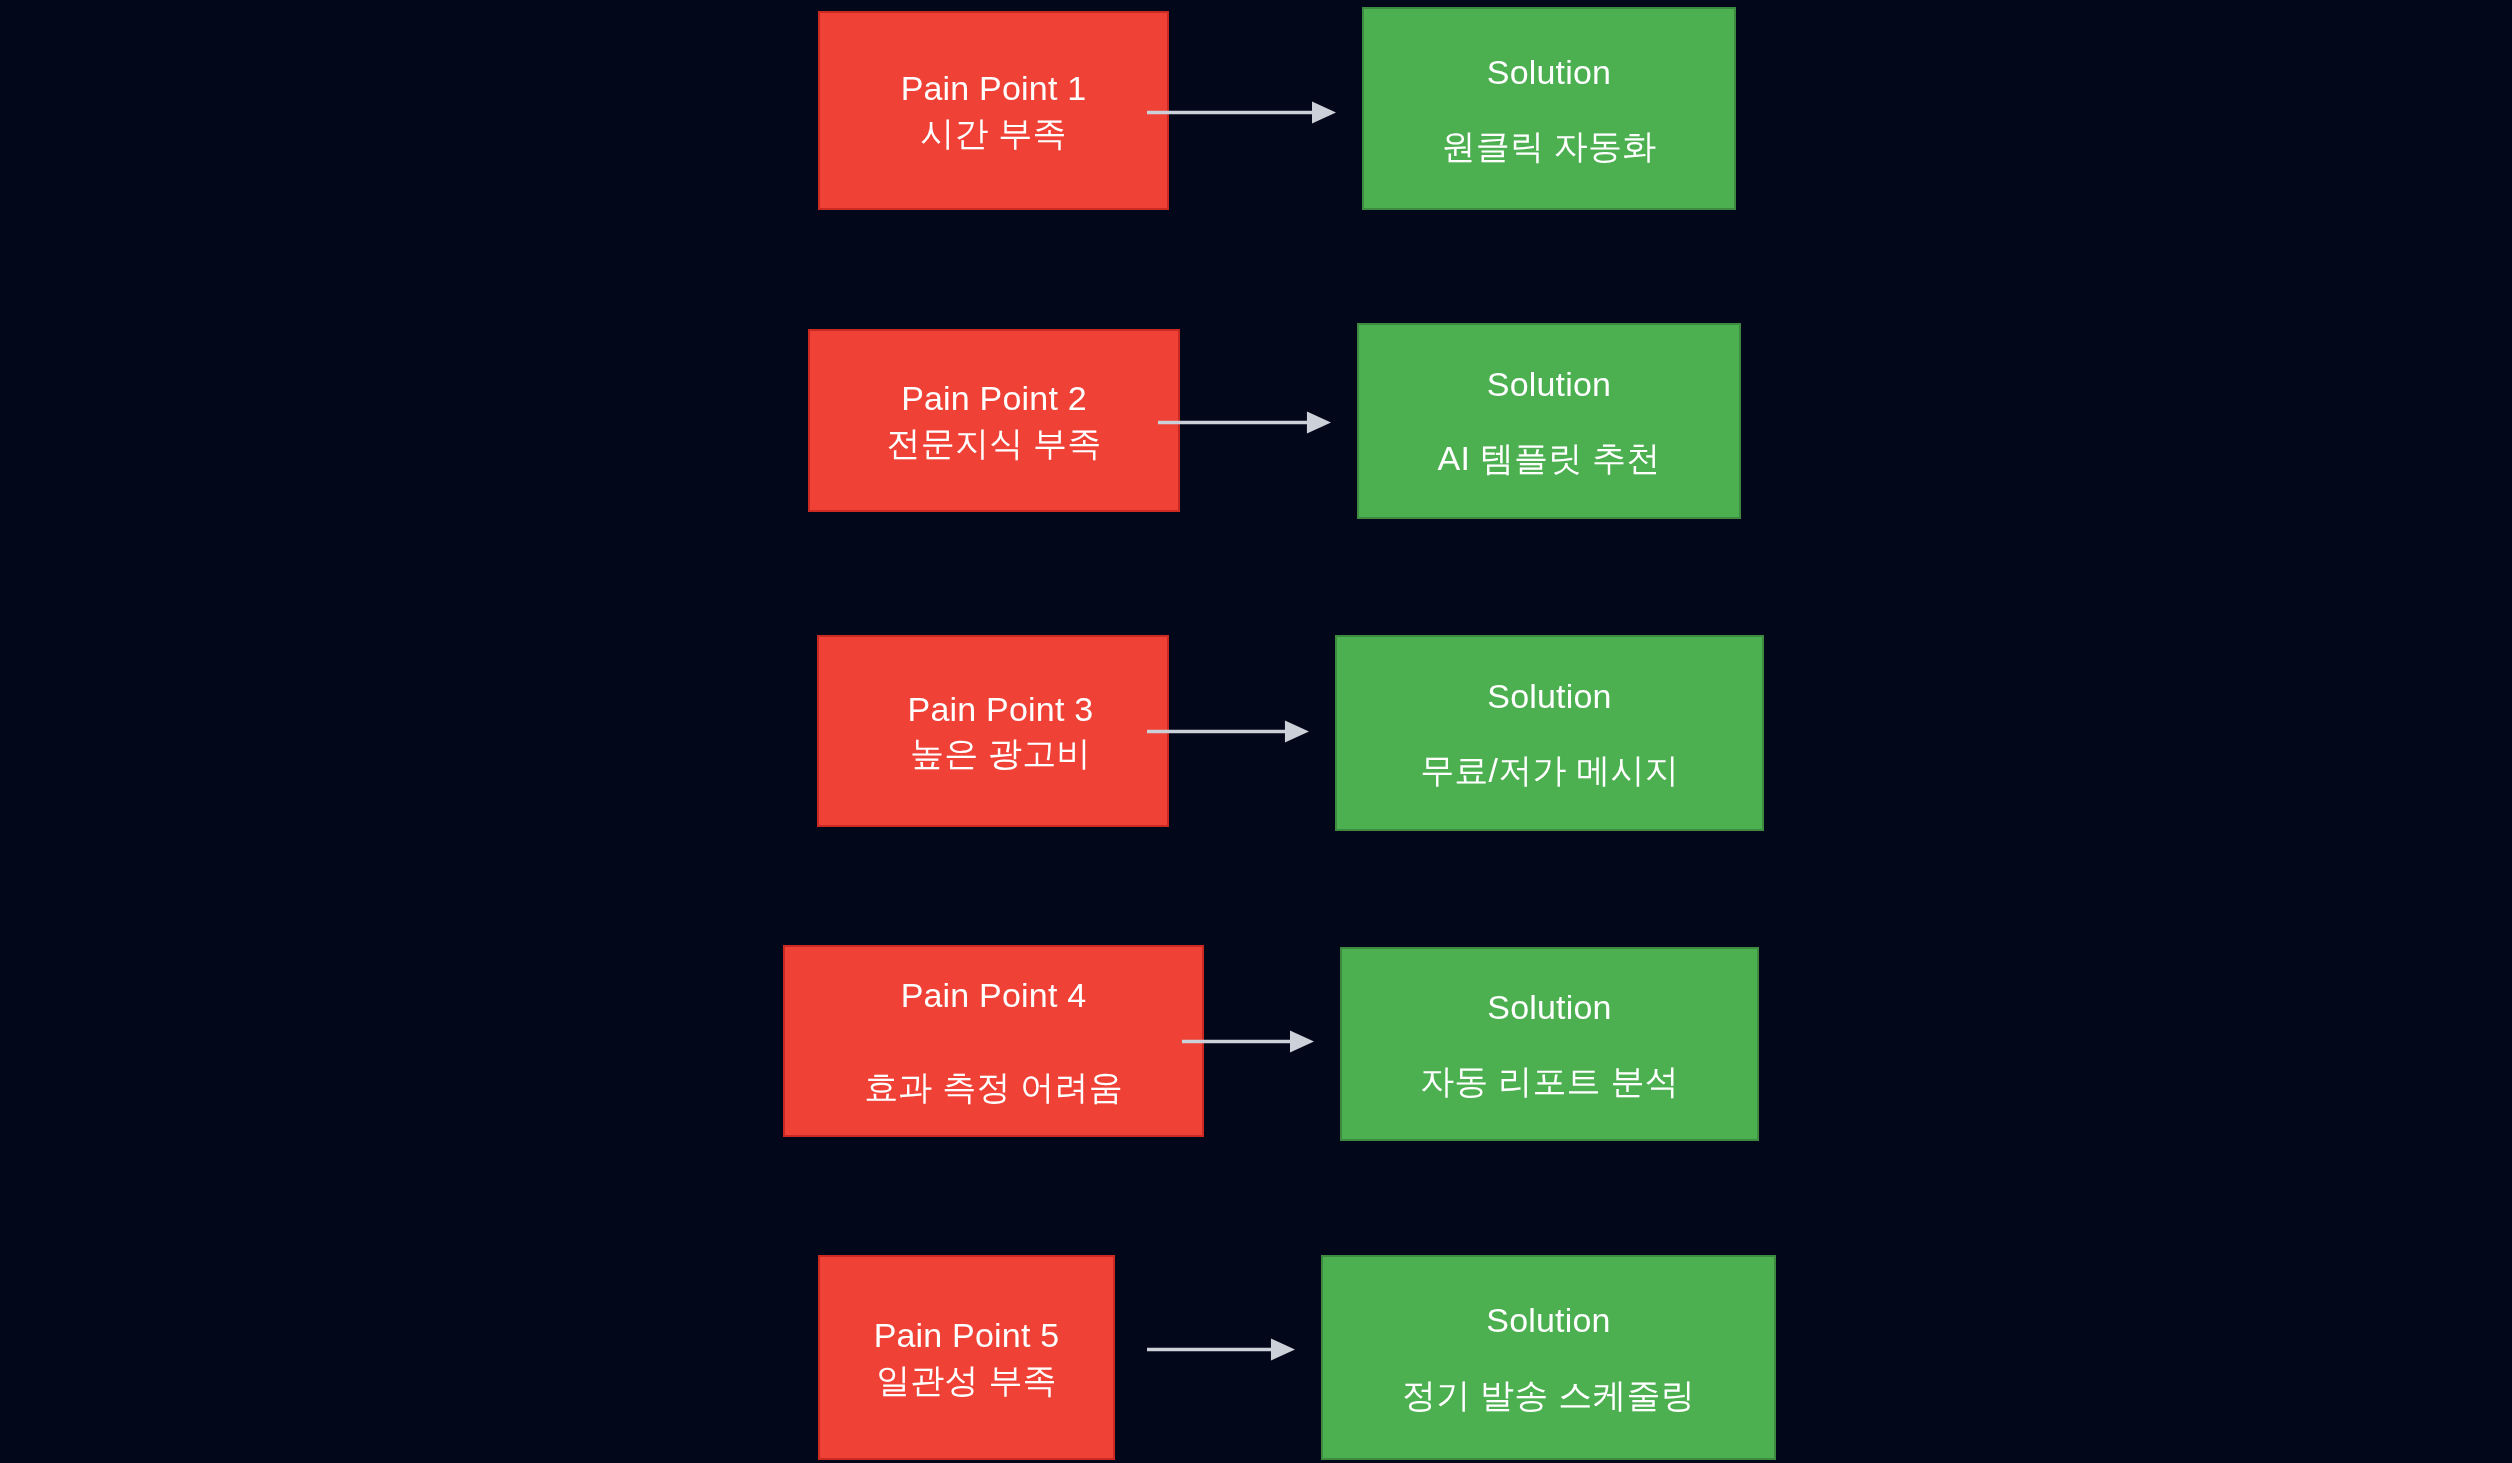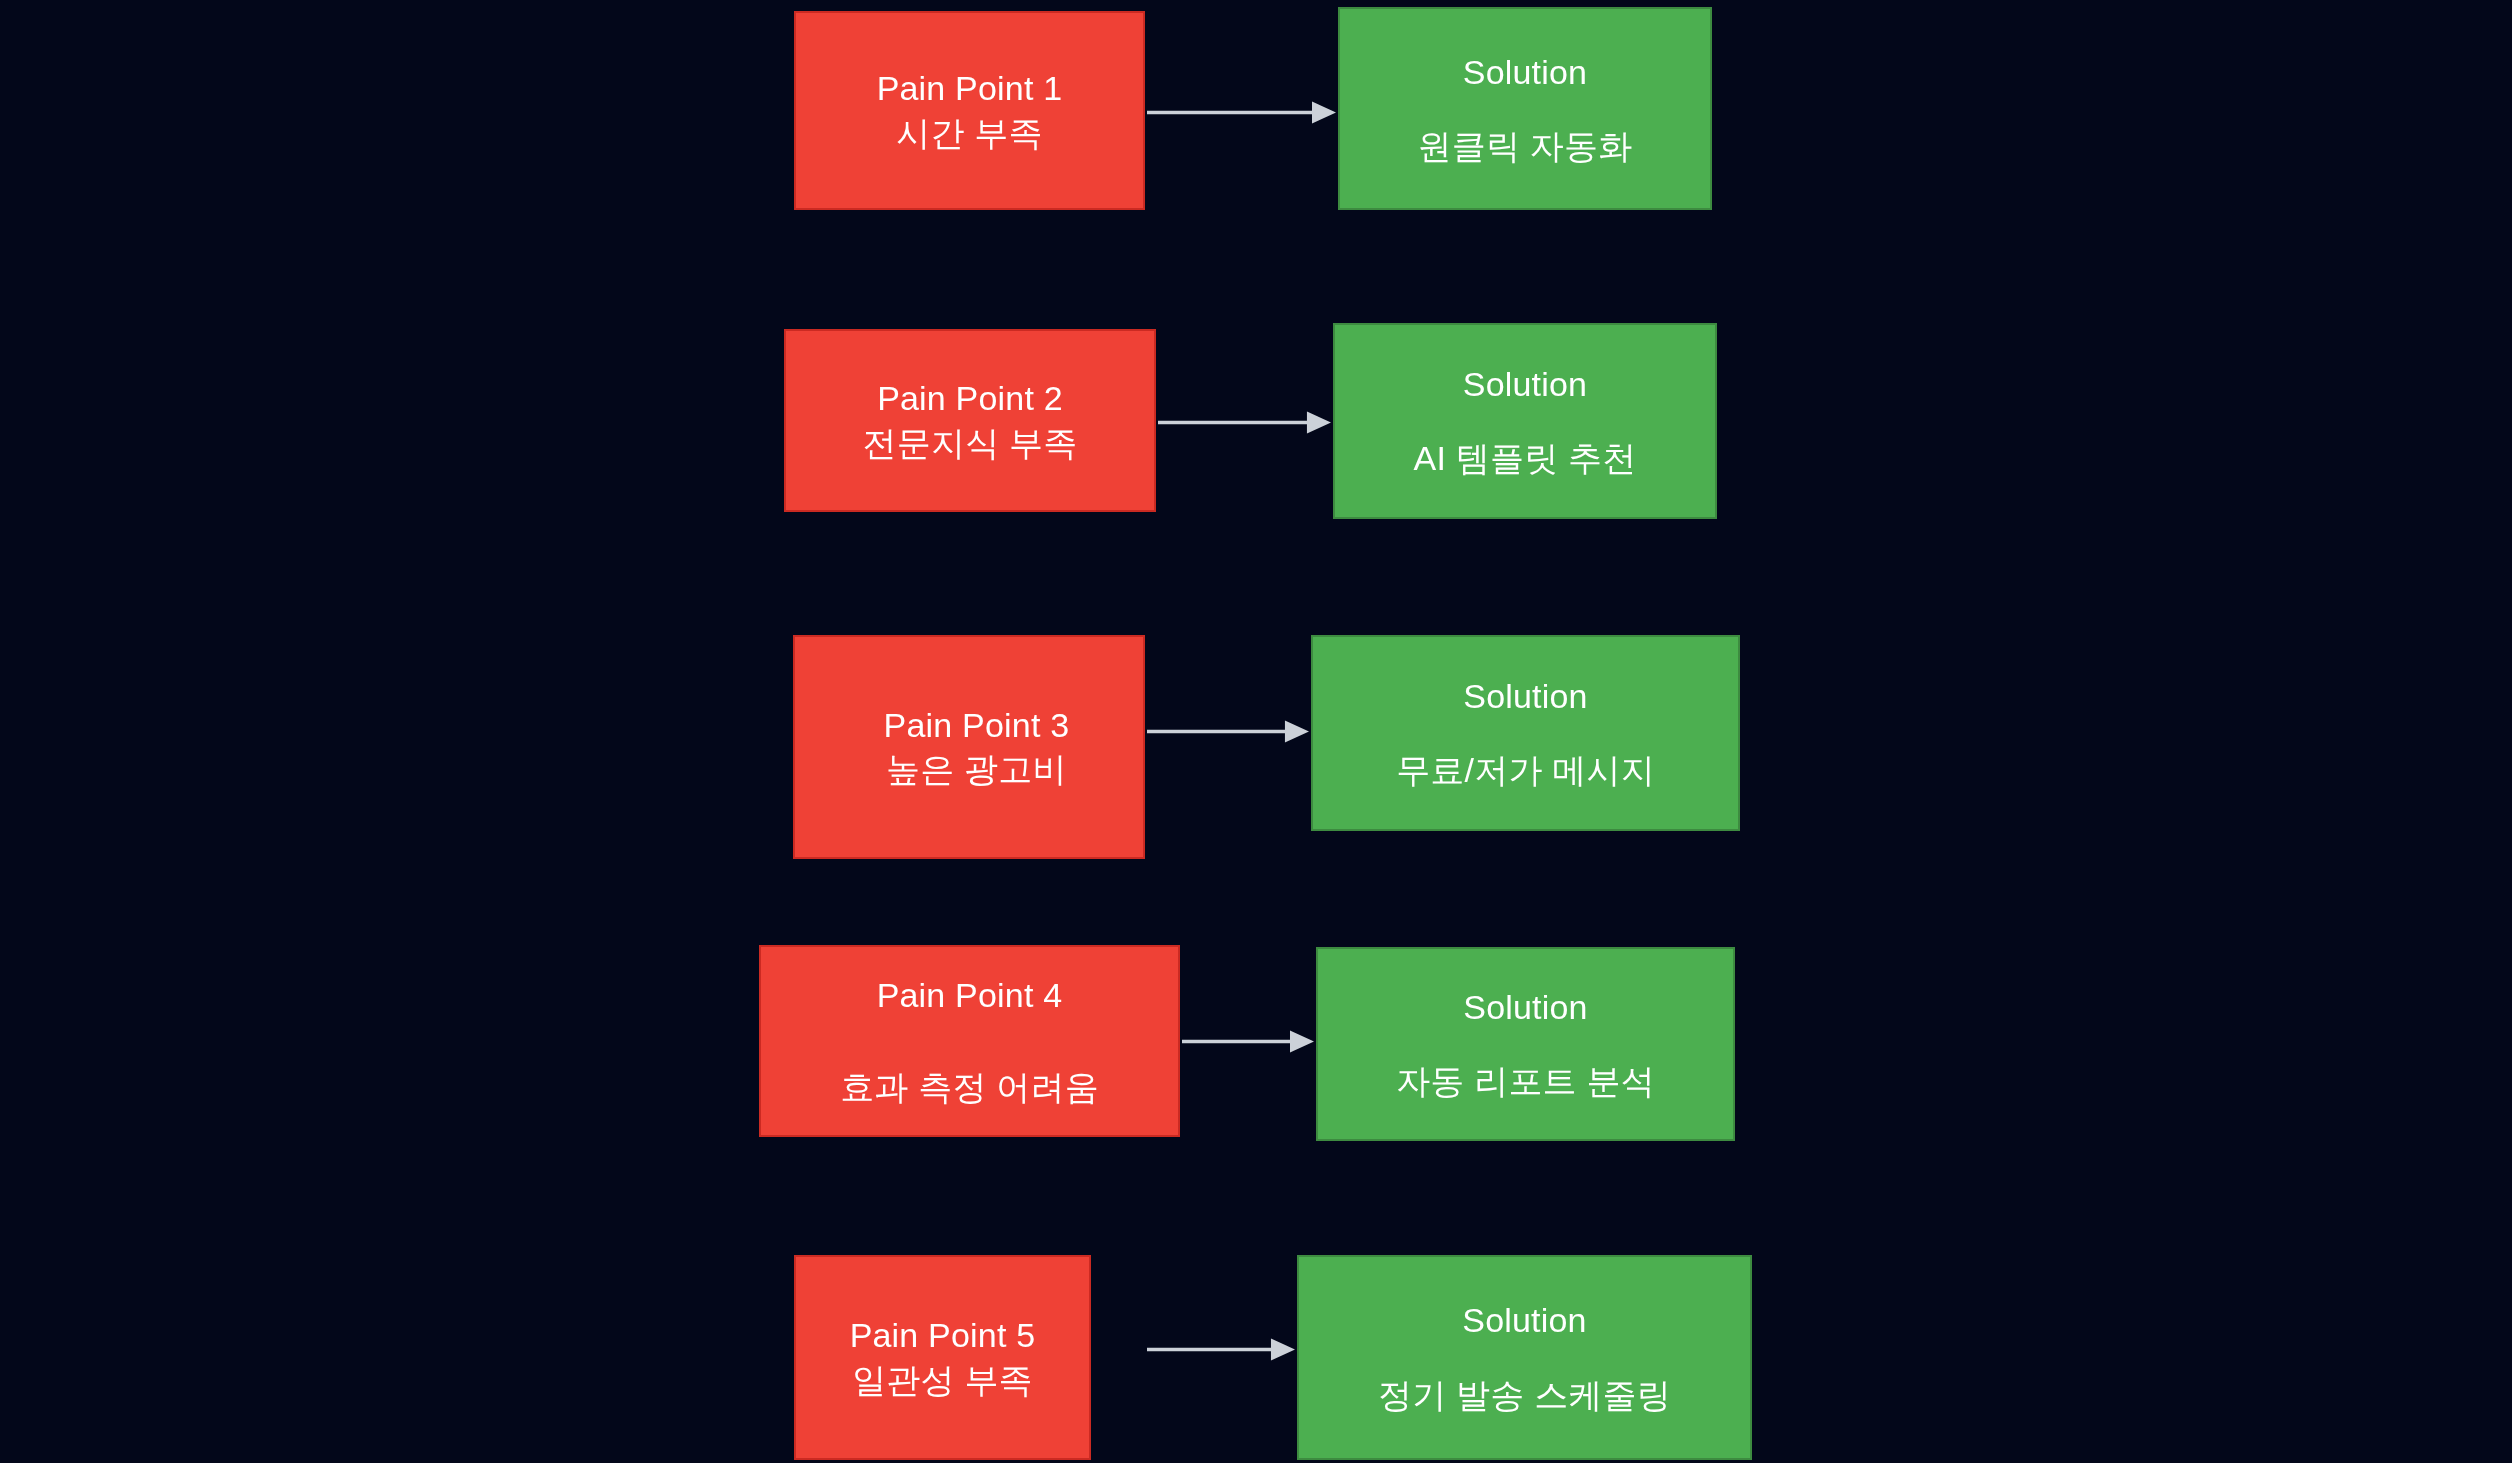--- a/index.html
+++ b/index.html
@@ -34,20 +34,21 @@
     flex-direction: column;
     align-items: center;
     justify-content: center;
     color: #ffffff;
     text-align: center;
     line-height: 1.30;
     font-size: 34px;
     font-weight: 400;
     letter-spacing: 0.2px;
     padding: 3.7px 9.2px;
+    margin-left: 24px;
   }
 
   .node.pain {
     background: #ef4136;
     border: 2.8px solid #cb2a22;
   }
 
   .node.solution {
     background: #4caf50;
     border: 2.8px solid #3d8b40;
@@ -94,21 +95,21 @@
           <line x1="0" y1="20" x2="163" y2="20" stroke="#ccd1d9" stroke-width="4"></line>
           <polygon points="161,8 187,20 161,32" fill="#ccd1d9"></polygon>
         </svg>
       </div>
       <div class="node solution" style="left: 1333px; top: 323px; width: 384px; height: 196px;">
         <span class="line1">Solution</span>
         <span class="line2">AI 템플릿 추천</span>
       </div>
     </div>
     <div class="flow-row" style="top: 0px;">
-      <div class="node pain" style="left: 793px; top: 635px; width: 352px; height: 224px; padding-left: 24px;">
+      <div class="node pain" style="left: 793px; top: 635px; width: 352px; height: 192px; padding-left: 24px;">
         <span class="line1">Pain Point 3</span>
         <span class="line2">높은 광고비</span>
       </div>
       <div class="connector" style="left: 1147px; top: 713px; width: 162px;">
         <svg viewBox="0 0 175 40" preserveAspectRatio="none">
           <line x1="0" y1="20" x2="151" y2="20" stroke="#ccd1d9" stroke-width="4"></line>
           <polygon points="149,8 175,20 149,32" fill="#ccd1d9"></polygon>
         </svg>
       </div>
       <div class="node solution" style="left: 1311px; top: 635px; width: 429px; height: 196px;">

